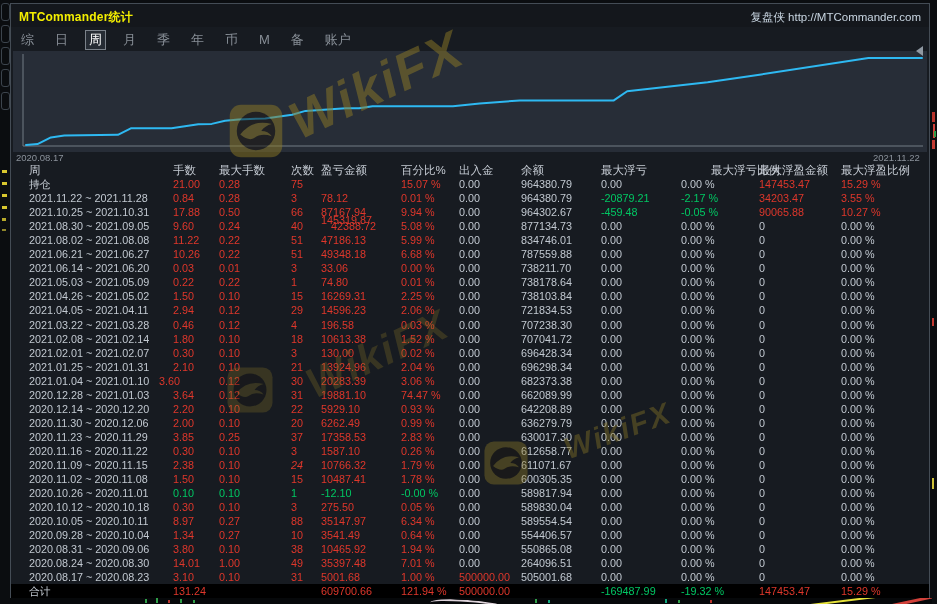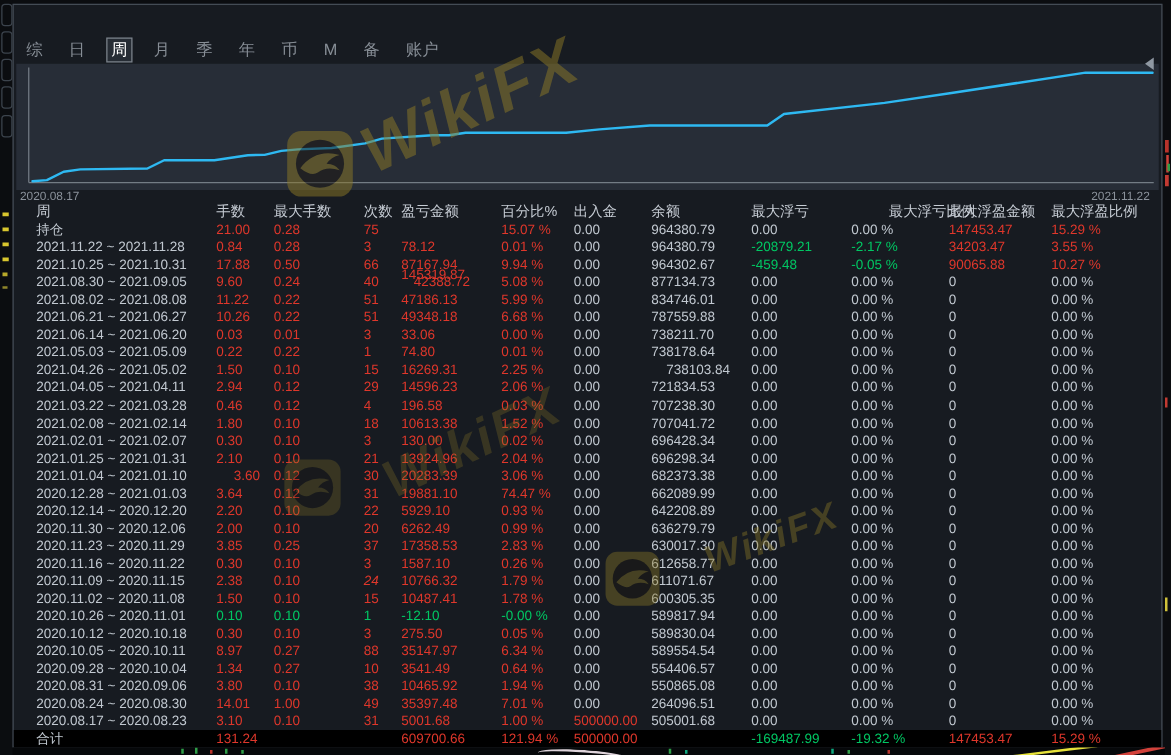--- a/index.html
+++ b/index.html
@@ -61,20 +61,24 @@
     <div class="edge-tick" style="left:0;top:112px;width:3px;height:10px;background:#b8332b"></div>
     <div class="edge-tick" style="left:1px;top:124px;width:2px;height:14px;background:#d2413a"></div>
     <div class="edge-tick" style="left:2px;top:131px;width:2px;height:6px;background:#2f9e47"></div>
     <div class="edge-tick" style="left:0;top:140px;width:3px;height:9px;background:#c23a32"></div>
     <div class="edge-tick" style="left:0;top:318px;width:2px;height:8px;background:#c23a32"></div>
     <div class="edge-tick" style="left:0;top:478px;width:2px;height:11px;background:#cfc23a"></div>
   </div>
 
   <div class="window">
 
+    <div class="titlebar">
+      <span class="title">MTCommander统计</span>
+      <span class="toplink">复盘侠 http://MTCommander.com</span>
+    </div>
 
     <div class="menubar" id="menubar">
         <span class="menu-item">综</span>
         <span class="menu-item">日</span>
         <span class="menu-item sel">周</span>
         <span class="menu-item">月</span>
         <span class="menu-item">季</span>
         <span class="menu-item">年</span>
         <span class="menu-item">币</span>
         <span class="menu-item">M</span>
@@ -222,21 +226,21 @@
           <span class="cw" style="left: 830px;">0.00 %</span>
         </div>
         <div class="trow ">
           <span class="cw" style="left: 18px;">2021.04.26 ~ 2021.05.02</span>
           <span class="cr" style="left: 162px;">1.50</span>
           <span class="cr" style="left: 208px;">0.10</span>
           <span class="cr" style="left: 280px;">15</span>
           <span class="cr" style="left: 310px;">16269.31</span>
           <span class="cr" style="left: 390px;">2.25 %</span>
           <span class="cw" style="left: 448px;">0.00</span>
-          <span class="cw" style="left: 510px; margin-left: 12px;">738103.84</span>
+          <span class="cw" style="left: 510px;">738103.84</span>
           <span class="cw" style="left: 590px;">0.00</span>
           <span class="cw" style="left: 670px;">0.00 %</span>
           <span class="cw" style="left: 748px;">0</span>
           <span class="cw" style="left: 830px;">0.00 %</span>
         </div>
         <div class="trow ">
           <span class="cw" style="left: 18px;">2021.04.05 ~ 2021.04.11</span>
           <span class="cr" style="left: 162px;">2.94</span>
           <span class="cr" style="left: 208px;">0.12</span>
           <span class="cr" style="left: 280px; text-align: right;">29</span>
@@ -300,21 +304,21 @@
           <span class="cr" style="left: 390px;">2.04 %</span>
           <span class="cw" style="left: 448px;">0.00</span>
           <span class="cw" style="left: 510px;">696298.34</span>
           <span class="cw" style="left: 590px;">0.00</span>
           <span class="cw" style="left: 670px;">0.00 %</span>
           <span class="cw" style="left: 748px;">0</span>
           <span class="cw" style="left: 830px;">0.00 %</span>
         </div>
         <div class="trow ">
           <span class="cw" style="left: 18px;">2021.01.04 ~ 2021.01.10</span>
-          <span class="cr" style="left: 176px;">3.60</span>
+          <span class="cr" style="left: 148px;">3.60</span>
           <span class="cr" style="left: 208px;">0.12</span>
           <span class="cr" style="left: 280px;">30</span>
           <span class="cr" style="left: 310px;">20283.39</span>
           <span class="cr" style="left: 390px;">3.06 %</span>
           <span class="cw" style="left: 448px;">0.00</span>
           <span class="cw" style="left: 510px;">682373.38</span>
           <span class="cw" style="left: 590px;">0.00</span>
           <span class="cw" style="left: 670px;">0.00 %</span>
           <span class="cw" style="left: 748px;">0</span>
           <span class="cw" style="left: 830px;">0.00 %</span>

